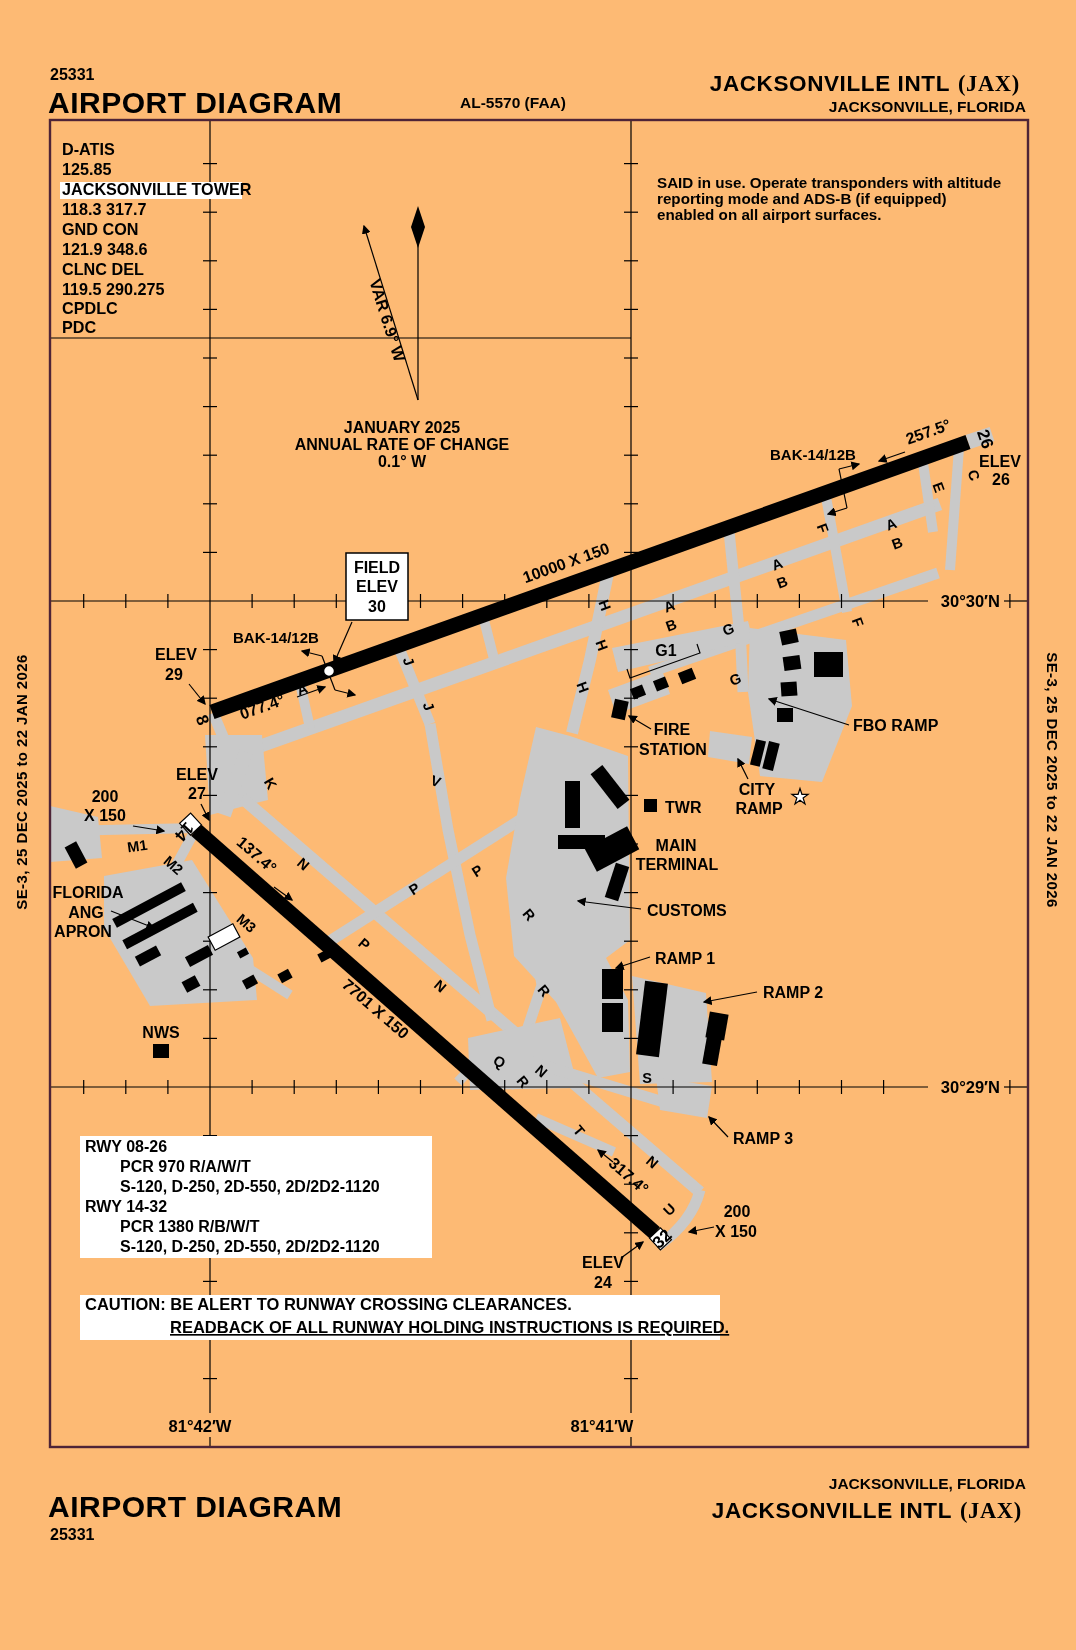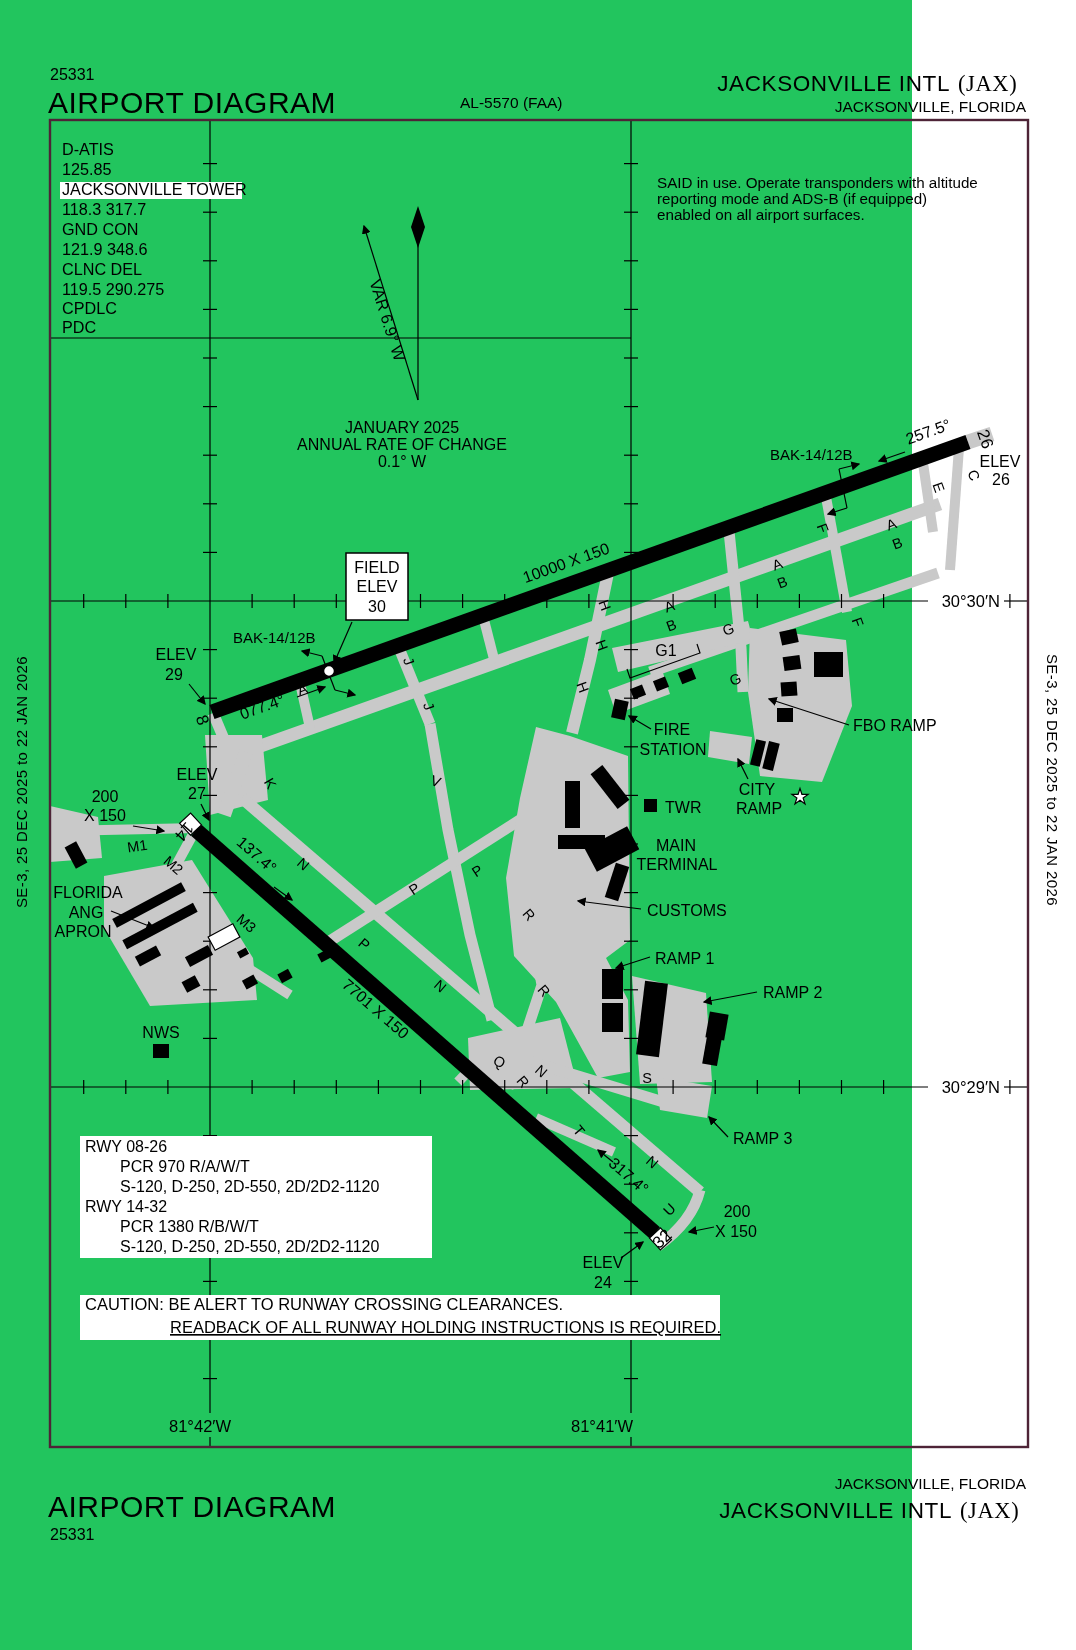--- a/index.html
+++ b/index.html
@@ -1,16 +1,16 @@
 <!DOCTYPE html>
 <html><head>
 <meta charset="utf-8">
 <style>
   html,body{margin:0;padding:0;background:#fff;}
-  .page{width:912px;height:1650px;position:relative;background:#22c55e;}
+  .page{width:1076px;height:1650px;position:relative;background:#fdba74;font-weight:bold;}
   text{font-family:"Liberation Sans",sans-serif;fill:#000;}
   .serif{font-family:"Liberation Serif",serif;}
   .hdr-num{font-size:16px;}
   .hdr-title{font-size:30px;letter-spacing:.5px;}
   .hdr-al{font-size:15.5px;}
   .hdr-name{font-size:22.5px;letter-spacing:.6px;}
   .hdr-city{font-size:15.5px;}
   .edition{font-size:15px;letter-spacing:.4px;}
   .comm{font-size:16.2px;}
   .note{font-size:15.2px;}

